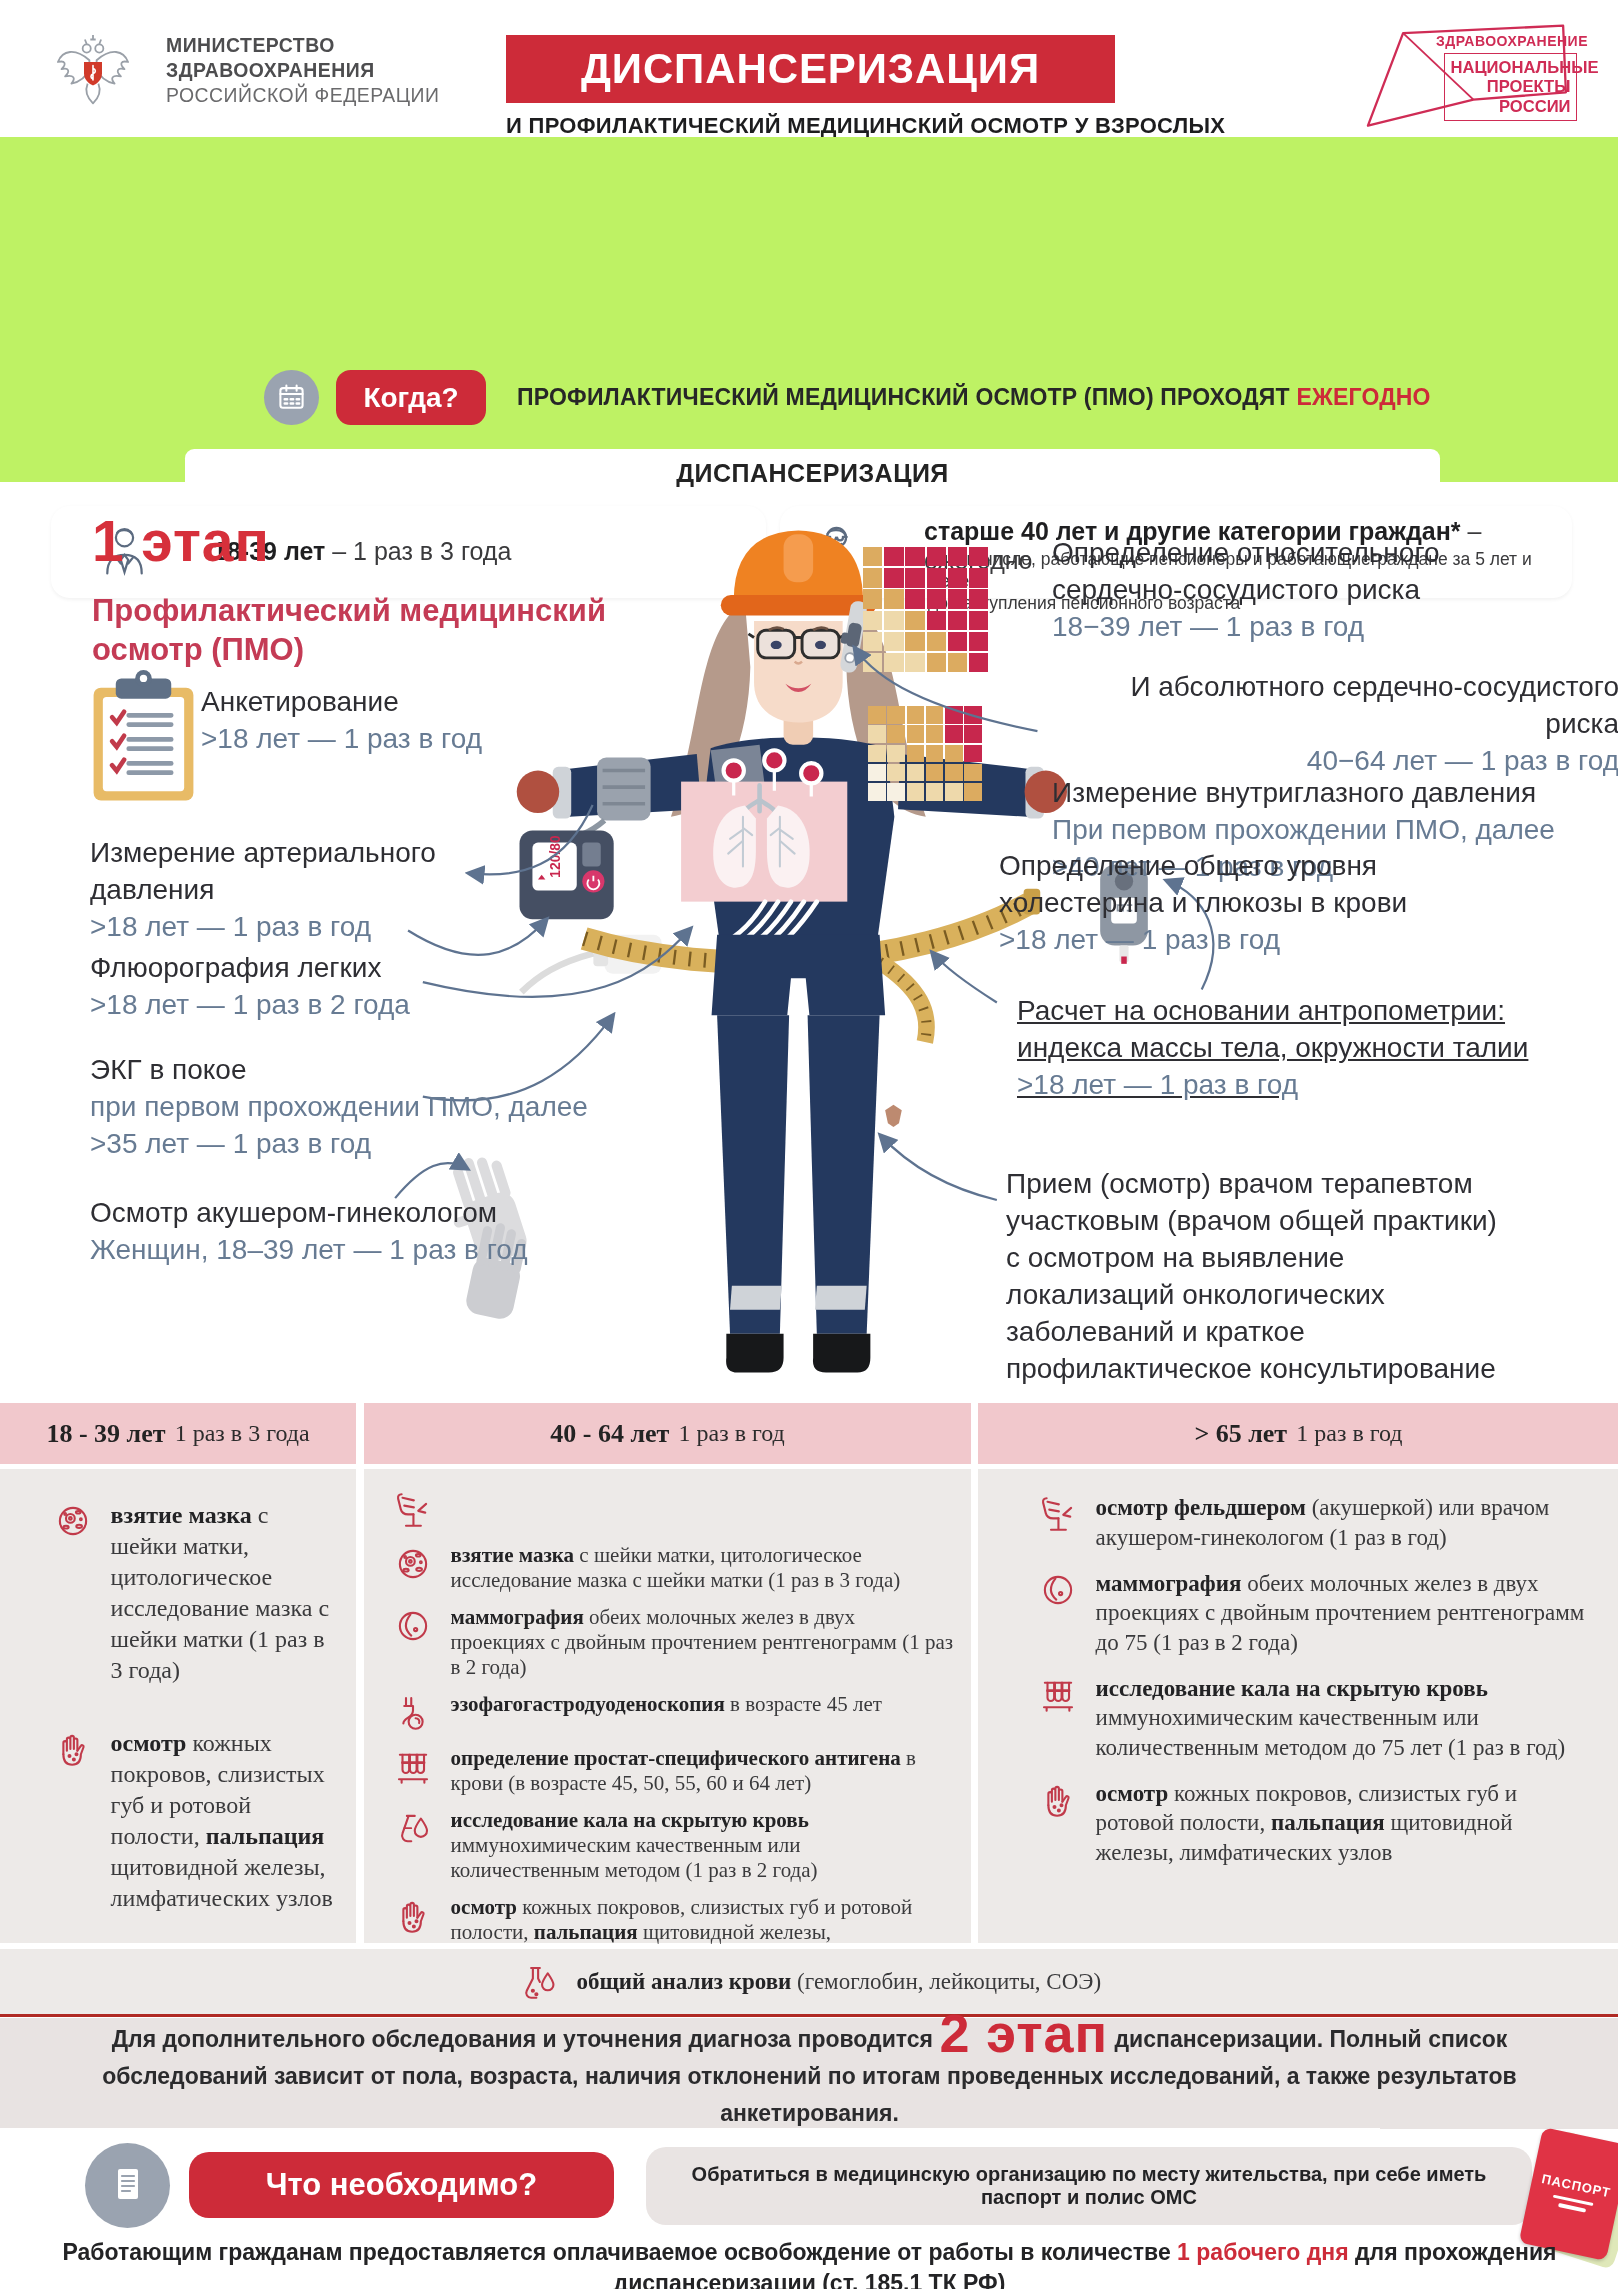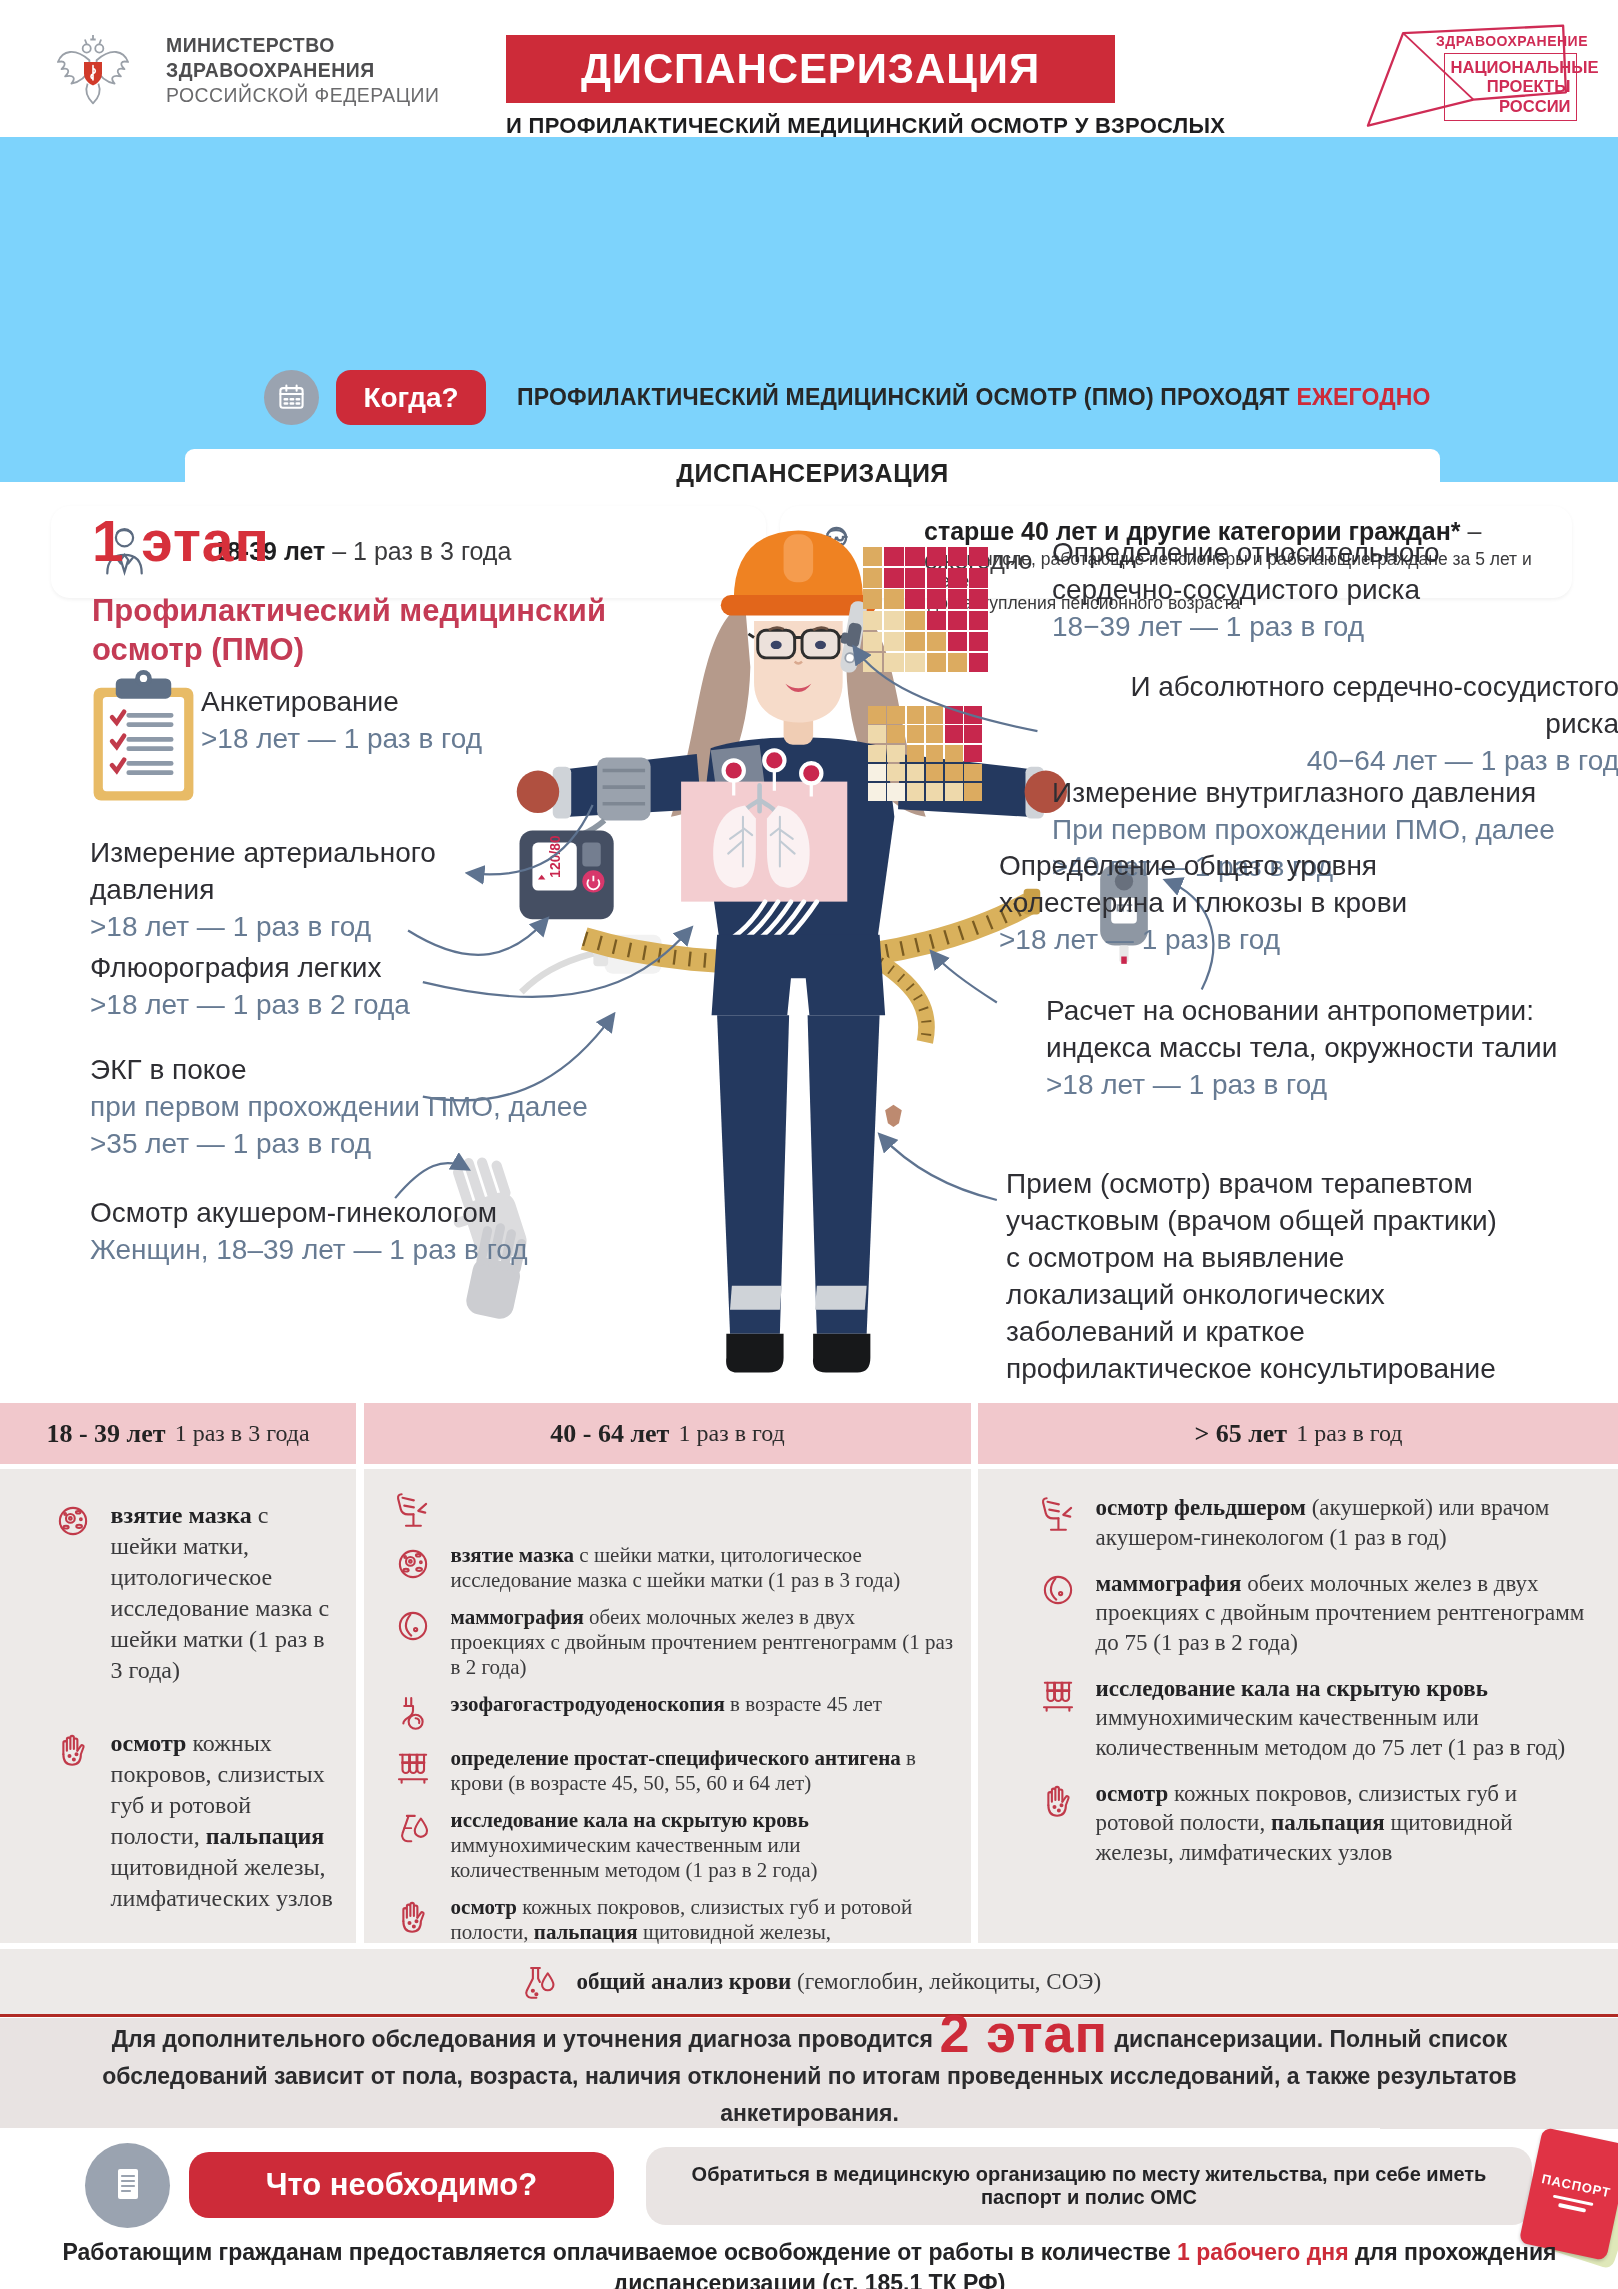--- a/index.html
+++ b/index.html
@@ -8,21 +8,21 @@
   .abs{position:absolute;}
   
   .ministry-line{font-size:19.4px;font-weight:bold;color:#4d4d4f;letter-spacing:0.5px;line-height:25px;}
   .ministry-line.light{font-weight:normal;color:#6a6a6c;}
   .title-box{background:#cd2b39;color:#fff;font-weight:bold;font-size:42px;letter-spacing:0.9px;
              display:flex;align-items:center;justify-content:center;}
   .subtitle{font-size:22px;font-weight:bold;color:#1d1d1f;letter-spacing:0.3px;}
   .np-text{color:#cf2c55;font-weight:bold;text-align:right;line-height:19.4px;font-size:16.6px;}
   .np-top{color:#cf2c55;font-weight:bold;font-size:14px;letter-spacing:0.5px;}
   
-  #when-band{background:#7dd3fc;}
+  #when-band{background:#bef264;}
   .q-circle{width:55px;height:55px;border-radius:50%;background:#9aa3b0;display:flex;align-items:center;justify-content:center;}
   .q-badge{background:#cd2b39;color:#fff;font-weight:bold;font-size:28px;border-radius:14.8px;
            display:flex;align-items:center;justify-content:center;}
   .when-line{font-size:23px;font-weight:bold;color:#272727;letter-spacing:0.2px;}
   .when-line .red{color:#cd2b39;}
   .disp-bar{background:#fff;border-radius:9.2px;display:flex;align-items:center;justify-content:center;
             font-size:25px;font-weight:bold;color:#232323;letter-spacing:0.5px;}
   .card{background:#fff;border-radius:18.5px;box-shadow:0 1.8px 3.7px rgba(0,0,0,.05);}
   .card-main{font-size:25px;color:#3a3a3c;}
   .card-main b{color:#1f1f21;}
@@ -421,21 +421,21 @@
         <div class="abs" style="left: 1052px; top: 292px;">
           <div class="nb-title">Измерение внутриглазного давления</div>
           <div class="nb-freq">При первом прохождении ПМО, далее
 &gt;40 лет — 1 раз в год</div>
         </div>
         <div class="abs" style="left: 999px; top: 365px;">
           <div class="nb-title">Определение общего уровня
 холестерина и глюкозы в крови</div>
           <div class="nb-freq">&gt;18 лет — 1 раз в год</div>
         </div>
-        <div class="abs" style="left: 1046px; top: 510px;">
+        <div class="abs" style="left: 1017px; top: 510px; text-decoration: underline;">
           <div class="nb-title">Расчет на основании антропометрии:
 индекса массы тела, окружности талии</div>
           <div class="nb-freq">&gt;18 лет — 1 раз в год</div>
         </div>
         <div class="abs" style="left: 1006px; top: 683px;">
           <div class="nb-title">Прием (осмотр) врачом терапевтом
 участковым (врачом общей практики)
 с осмотром на выявление
 локализаций онкологических
 заболеваний и краткое

